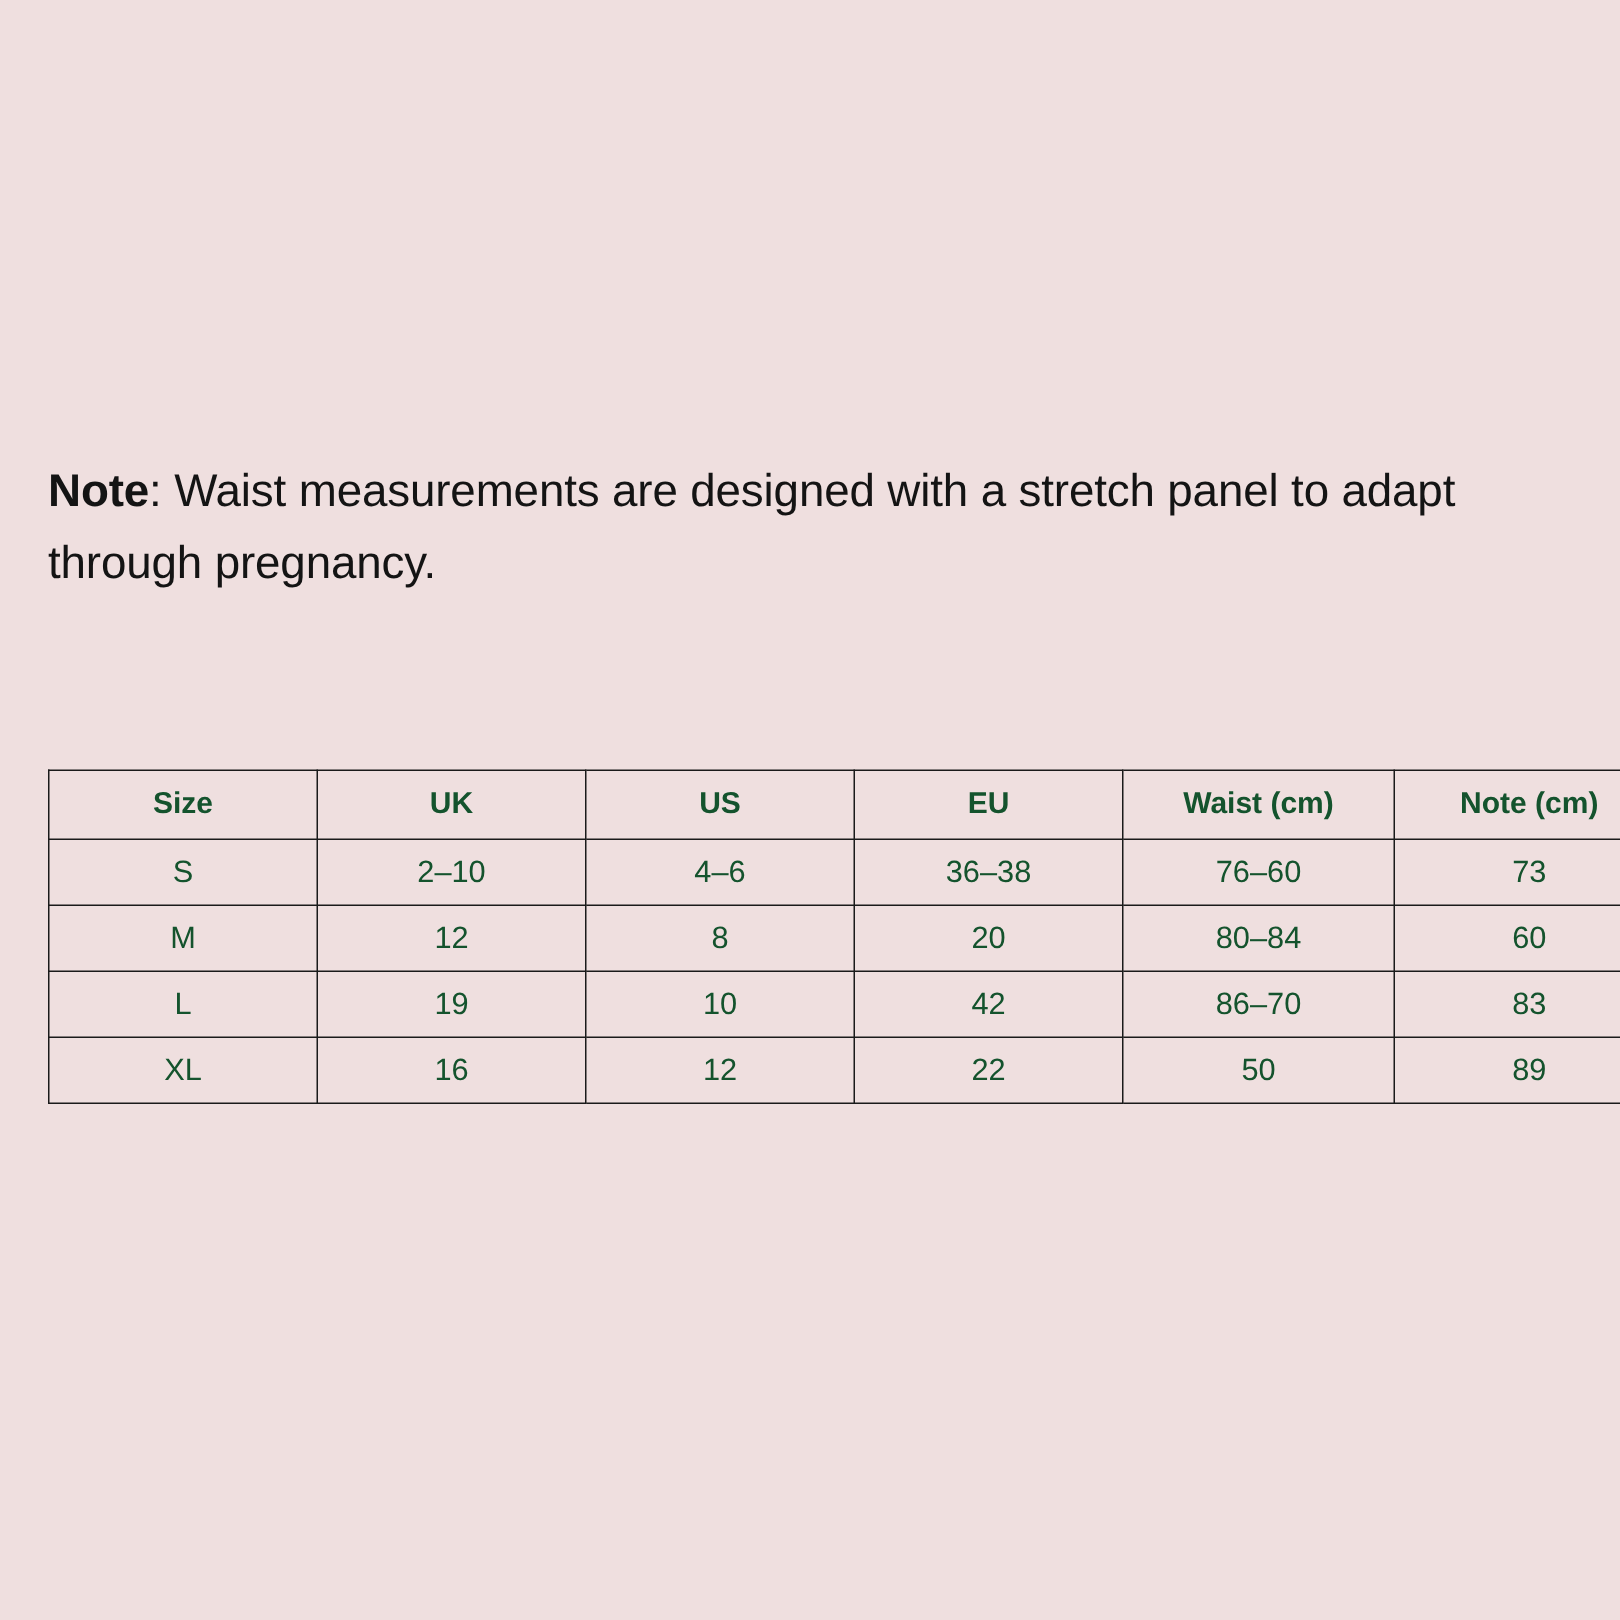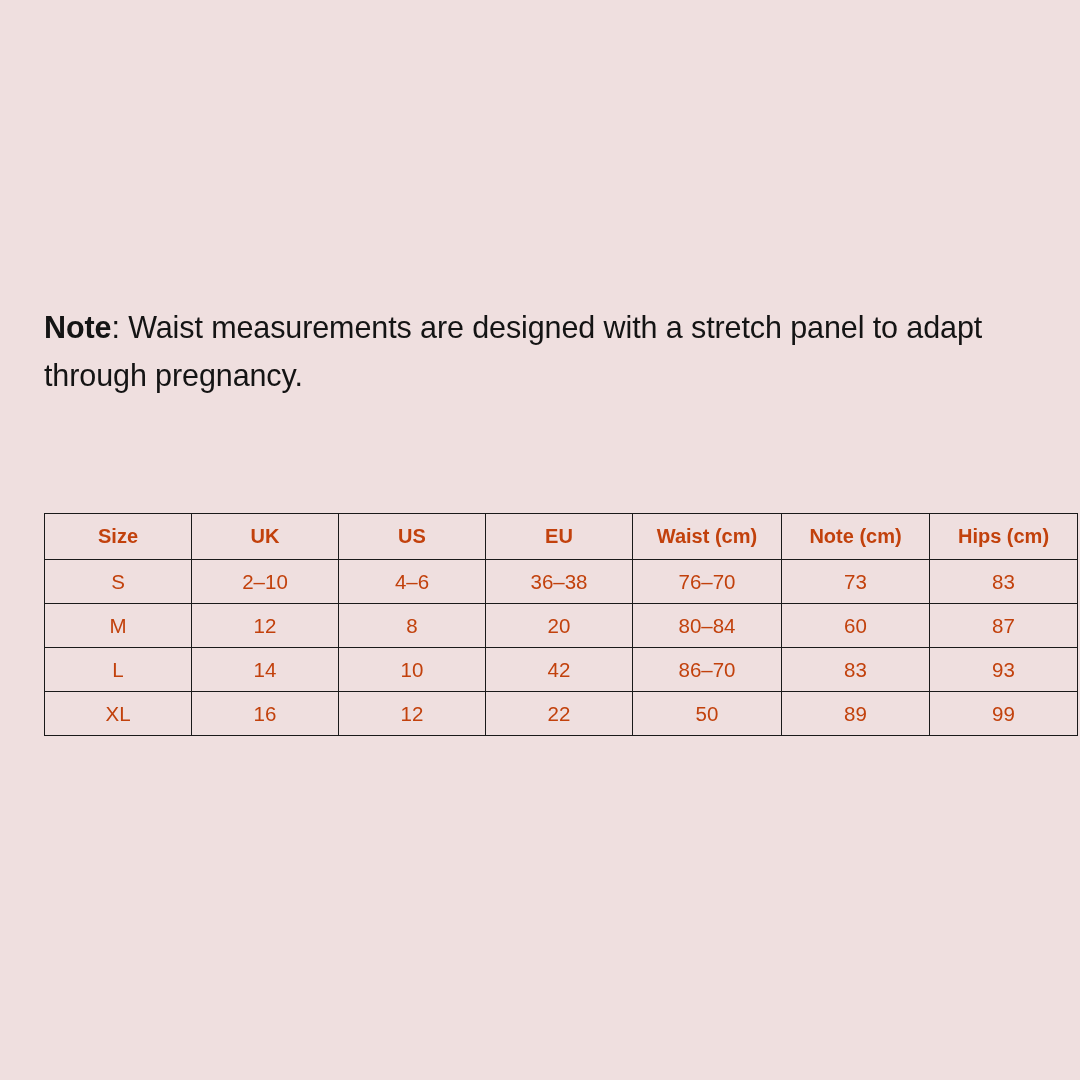--- a/index.html
+++ b/index.html
@@ -17,21 +17,21 @@
   .page {
     position: relative;
     width: 1080px;
     height: 1080px;
     box-sizing: border-box;
     padding: 0 32px;
   }
   .content {
     position: absolute;
     top: 272px;
-    left: 44px;
+    left: 32px;
     right: 32px;
   }
   .note-block {
     font-size: 30.5px;
     line-height: 1.58;
     letter-spacing: -0.1px;
     color: #141414;
     max-width: 980px;
   }
   .note-block .lead {
@@ -51,23 +51,23 @@
     margin-top: 50px;
     border-collapse: collapse;
     width: 1016px;
     table-layout: fixed;
   }
   table.size-table th,
   table.size-table td {
     border: 1.5px solid #1a1a1a;
     text-align: center;
     font-size: 20.5px;
-    color: #c2410c;
+    color: #14532d;
     height: 43px;
-    padding: 0 0;
+    padding: 0 16px;
     font-weight: normal;
   }
   table.size-table th {
     font-weight: bold;
     font-size: 20px;
     height: 45px;
   }
   table.size-table td:first-child,
   table.size-table th:first-child {
     width: 146px;
@@ -119,36 +119,36 @@
           <th>Note (cm)</th>
           <th>Hips (cm)</th>
         </tr>
       </thead>
       <tbody>
         <tr>
           <td>S</td>
           <td>2–10</td>
           <td>4–6</td>
           <td>36–38</td>
-          <td>76–70</td>
+          <td>76–60</td>
           <td>73</td>
           <td>83</td>
         </tr>
         <tr>
           <td>M</td>
           <td>12</td>
           <td>8</td>
           <td>20</td>
           <td>80–84</td>
           <td>60</td>
           <td>87</td>
         </tr>
         <tr>
           <td>L</td>
-          <td>14</td>
+          <td>19</td>
           <td>10</td>
           <td>42</td>
           <td>86–70</td>
           <td>83</td>
           <td>93</td>
         </tr>
         <tr>
           <td>XL</td>
           <td>16</td>
           <td>12</td>

